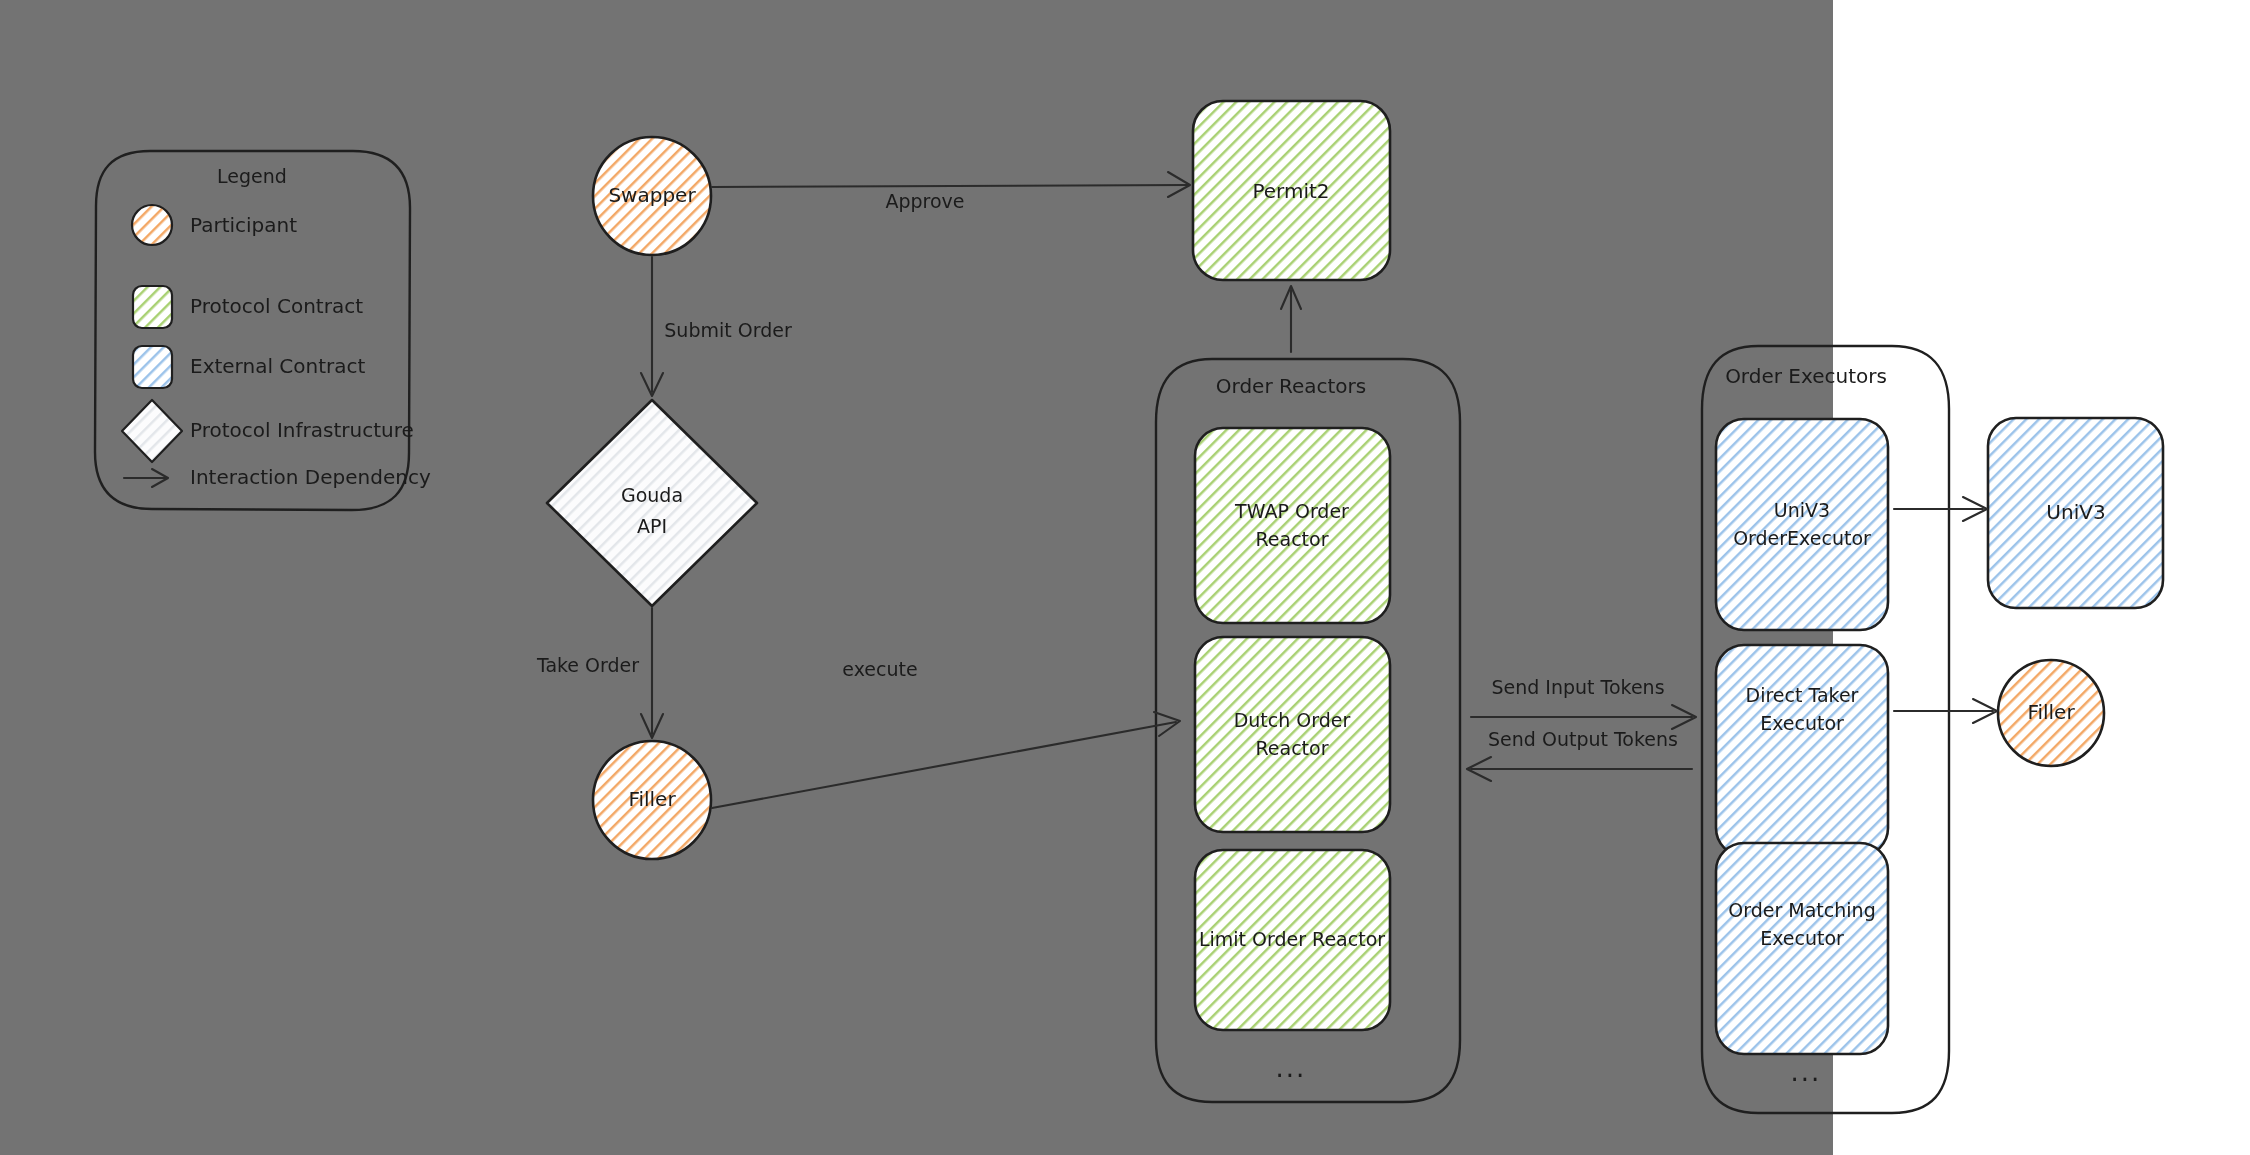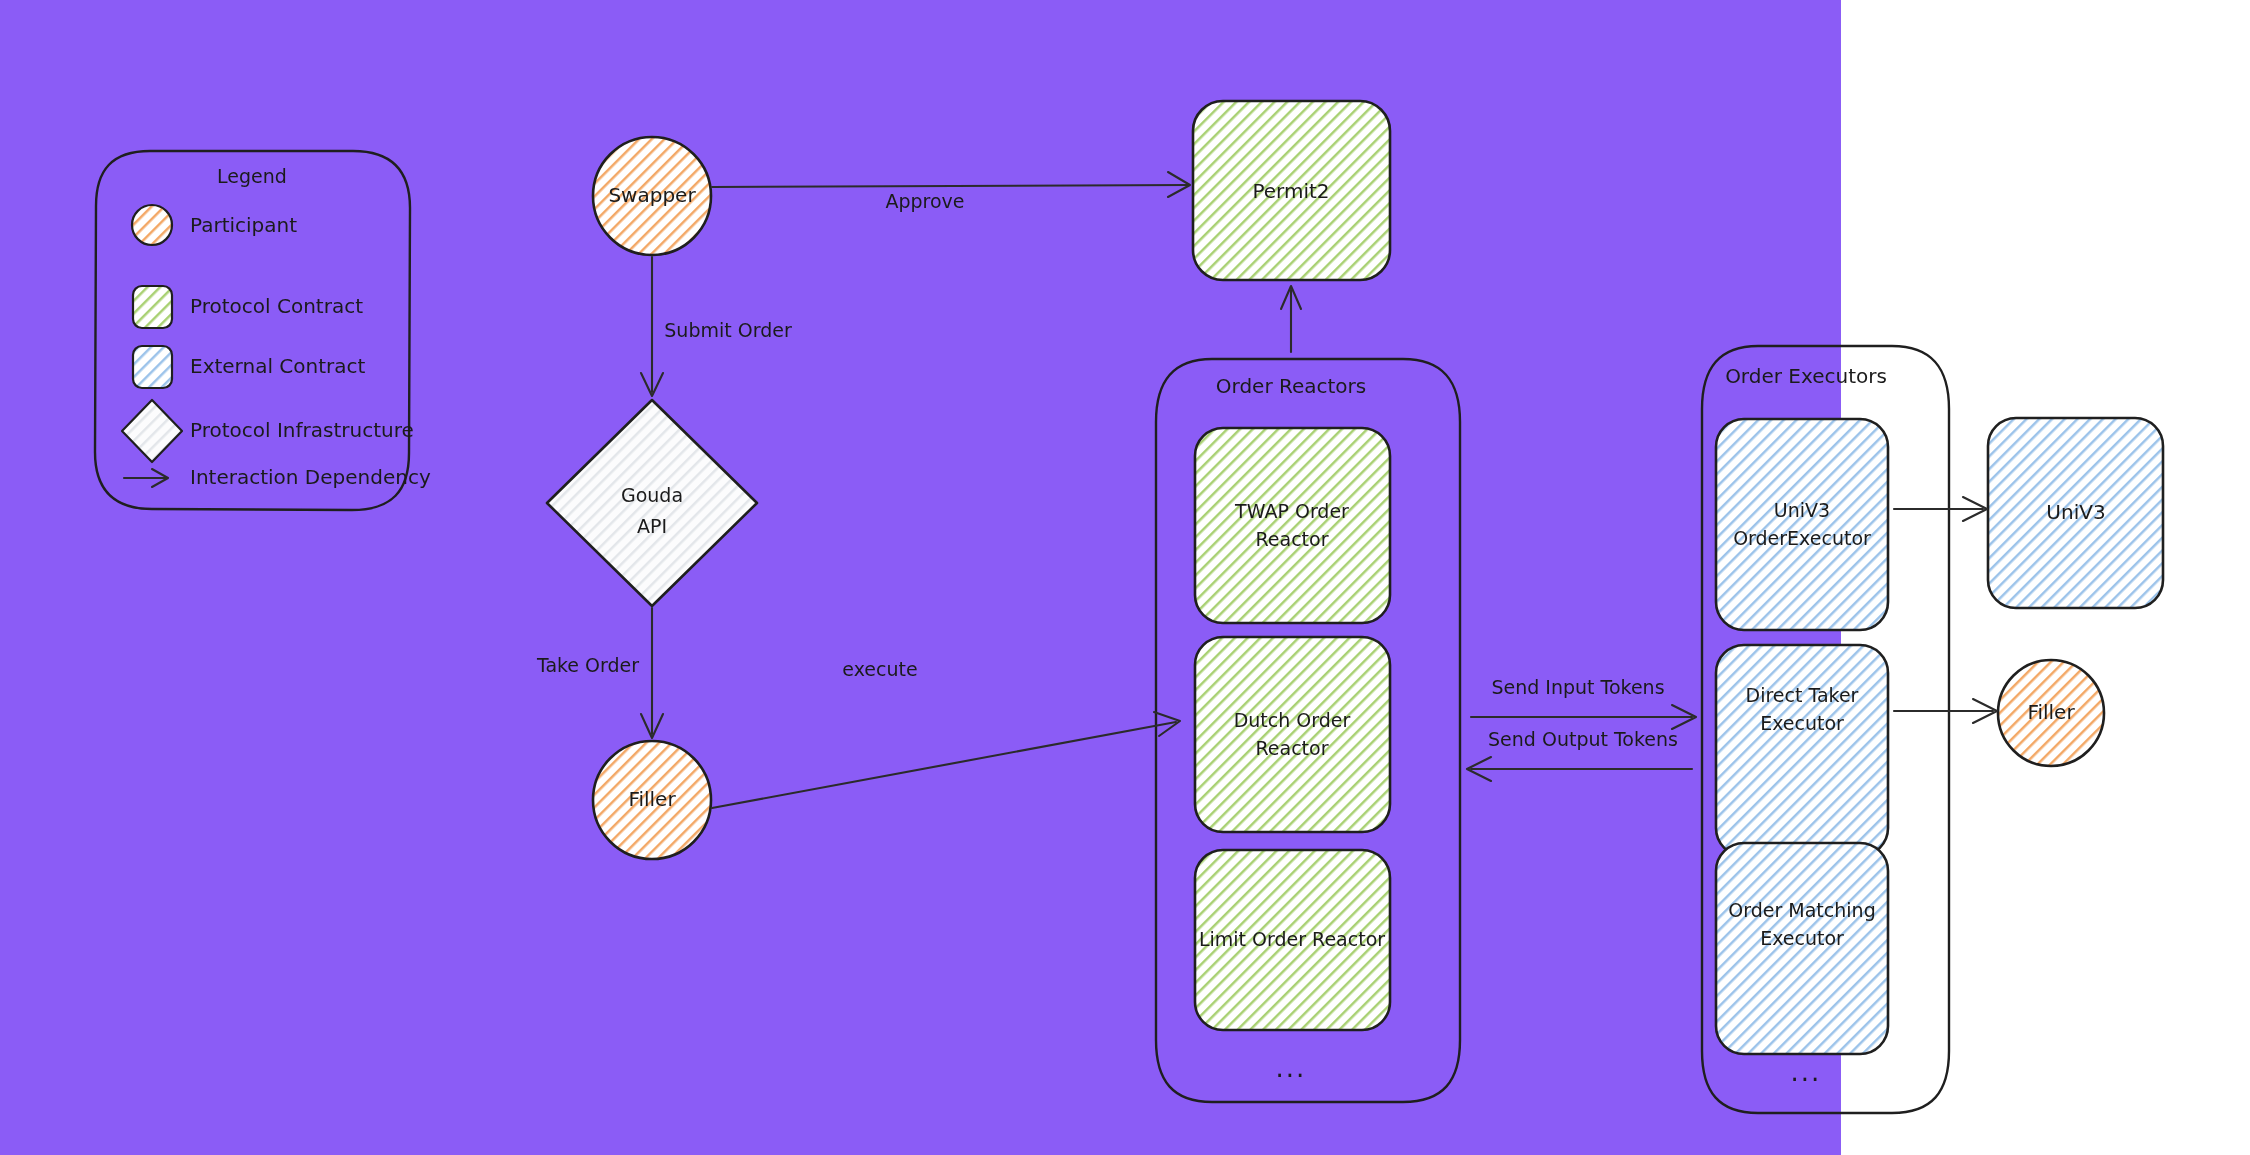--- a/index.html
+++ b/index.html
@@ -1,18 +1,18 @@
 <!DOCTYPE html>
 <html><head>
 <meta charset="utf-8">
 <style>
   html,body{margin:0;padding:0;background:#ffffff;}
   body{width:2250px;height:1155px;overflow:hidden;
        font-family:"DejaVu Sans","Liberation Sans",sans-serif;}
-  #stage{position:relative;width:1833px;height:1155px;background:#8b5cf6;padding-left:8px;}
+  #stage{position:relative;width:1833px;height:1155px;background:#737373;}
   svg#diagram{position:absolute;left:0;top:0;width:2250px;height:1155px;}
   .node-label{font-family:"DejaVu Sans","Liberation Sans",sans-serif;
               fill:#1b1b1b;text-anchor:middle;dominant-baseline:middle;}
   .edge-label{font-family:"DejaVu Sans","Liberation Sans",sans-serif;
               fill:#1b1b1b;text-anchor:middle;dominant-baseline:middle;font-size:19px;}
   .group-title{font-family:"DejaVu Sans","Liberation Sans",sans-serif;
                fill:#1b1b1b;text-anchor:middle;dominant-baseline:middle;font-size:20px;}
   .legend-text{font-family:"DejaVu Sans","Liberation Sans",sans-serif;
                fill:#1b1b1b;dominant-baseline:middle;font-size:20px;}
   .legend-title{font-family:"DejaVu Sans","Liberation Sans",sans-serif;

